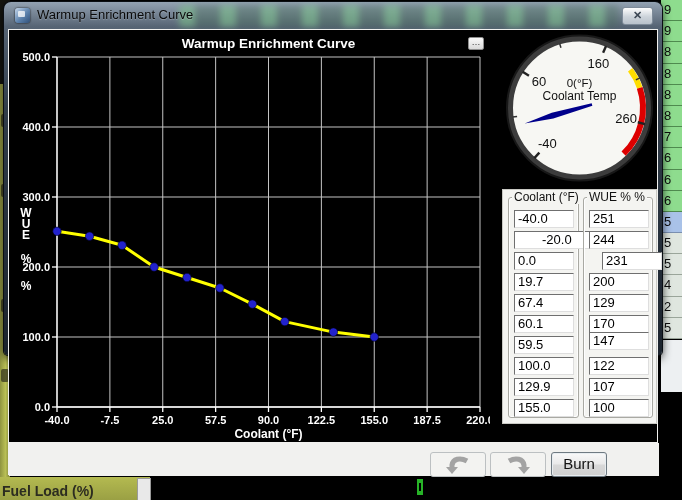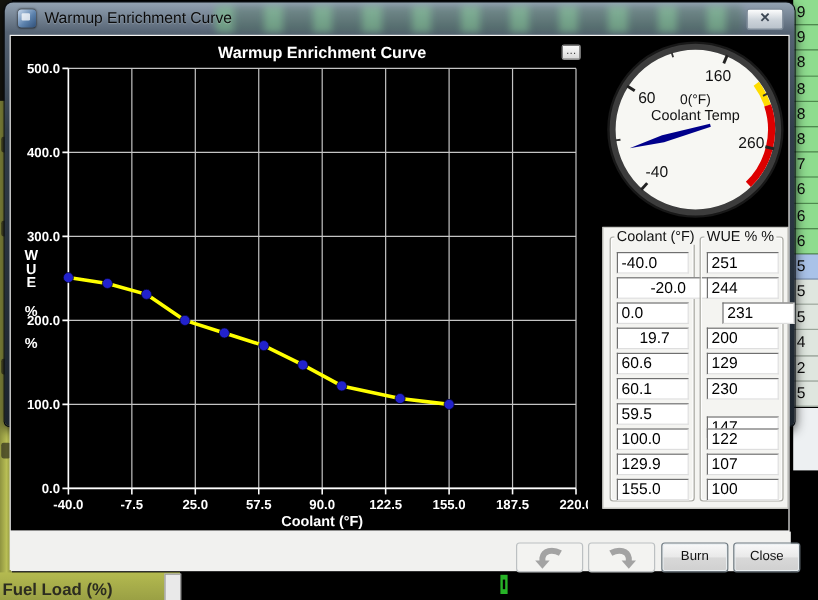--- a/index.html
+++ b/index.html
@@ -66,21 +66,21 @@
   #groupbox-wue{left:81px;width:68px;}
   .group-label{position:absolute;top:-8px;left:3px;background:#f4f4f1;padding:0 2px;
     font-size:12px;color:#111;white-space:nowrap;}
   .field{position:absolute;left:5px;width:55px;height:16px;background:#fff;
     border:1px solid;border-color:#6f6f6f #dedede #dedede #6f6f6f;
     font-size:13px;color:#000;line-height:15px;padding-left:3px;overflow:hidden;}
 
   
   #bottom-bar{left:0;top:413px;width:650px;height:33px;background:#f1f1ef;}
   .btn{position:absolute;top:9px;width:56px;height:25px;box-sizing:border-box;border-radius:3px;
-    font-size:11px;color:#111;text-align:center;line-height:22px;cursor:pointer;}
+    font-size:15px;color:#111;text-align:center;line-height:22px;cursor:pointer;}
   .btn.disabled{background:#f3f3f1;border:1px solid #bcc0c2;}
   .btn.normal{background:linear-gradient(180deg,#f9f9f9,#e9e9e9 48%,#d8d8d8 52%,#d0d0d0);
     border:1px solid #6f7a82;box-shadow:0 0 0 1px #e8edf0 inset;}
   #undo-btn{left:421px;}
   #redo-btn{left:481px;}
   #burn-btn{left:542px;}
   #close-action-btn{left:602px;}
   .arrow-ic{margin-top:3px;}
 </style>
 </head>
@@ -222,39 +222,39 @@
         <text x="86.5" y="70" text-anchor="middle" font-size="12" fill="#111">Coolant Temp</text>
       </svg>
 
       <div class="abs" id="table-panel">
         <div class="groupbox" id="groupbox-coolant">
           <div class="group-label">Coolant (°F)</div>
           <div id="col0-fields">
               <div class="field" style="top: 12px;">-40.0</div>
               <div class="field" style="top: 33px; padding-left: 27px;">-20.0</div>
               <div class="field" style="top: 54px;">0.0</div>
-              <div class="field" style="top: 75px; text-align: center;">19.7</div>
-              <div class="field" style="top: 96px;">60.6</div>
+              <div class="field" style="top: 75px;">19.7</div>
+              <div class="field" style="top: 96px;">67.4</div>
               <div class="field" style="top: 117px;">60.1</div>
               <div class="field" style="top: 138px;">59.5</div>
               <div class="field" style="top: 159px;">100.0</div>
               <div class="field" style="top: 180px;">129.9</div>
               <div class="field" style="top: 201px;">155.0</div>
             </div>
         </div>
         <div class="groupbox" id="groupbox-wue">
           <div class="group-label">WUE % %</div>
           <div id="col1-fields">
               <div class="field" style="top: 12px;">251</div>
               <div class="field" style="top: 33px;">244</div>
               <div class="field" style="top: 54px; margin-left: 13px;">231</div>
               <div class="field" style="top: 75px;">200</div>
               <div class="field" style="top: 96px;">129</div>
-              <div class="field" style="top: 117px;">230</div>
-              <div class="field" style="top: 149px;">147</div>
+              <div class="field" style="top: 117px;">170</div>
+              <div class="field" style="top: 134px;">147</div>
               <div class="field" style="top: 159px;">122</div>
               <div class="field" style="top: 180px;">107</div>
               <div class="field" style="top: 201px;">100</div>
             </div>
         </div>
       </div>
 
       <div class="abs" id="bottom-bar">
         <div class="btn disabled" id="undo-btn">
           <svg class="arrow-ic" width="30" height="19">
@@ -262,18 +262,17 @@
             <polygon points="3,11 15,11 9,18" fill="#a3a3a3"></polygon>
           </svg>
         </div>
         <div class="btn disabled" id="redo-btn">
           <svg class="arrow-ic" width="30" height="19">
             <path d="M6 5 C13 1 20 3 21 9 L21 12" fill="none" stroke="#a3a3a3" stroke-width="5"></path>
             <polygon points="15,11 27,11 21,18" fill="#a3a3a3"></polygon>
           </svg>
         </div>
         <div class="btn normal" id="burn-btn">Burn</div>
-        <div class="btn normal" id="close-action-btn">Close</div>
       </div>
 
     </div>
   </div>
 </div>
 
 </body></html>

